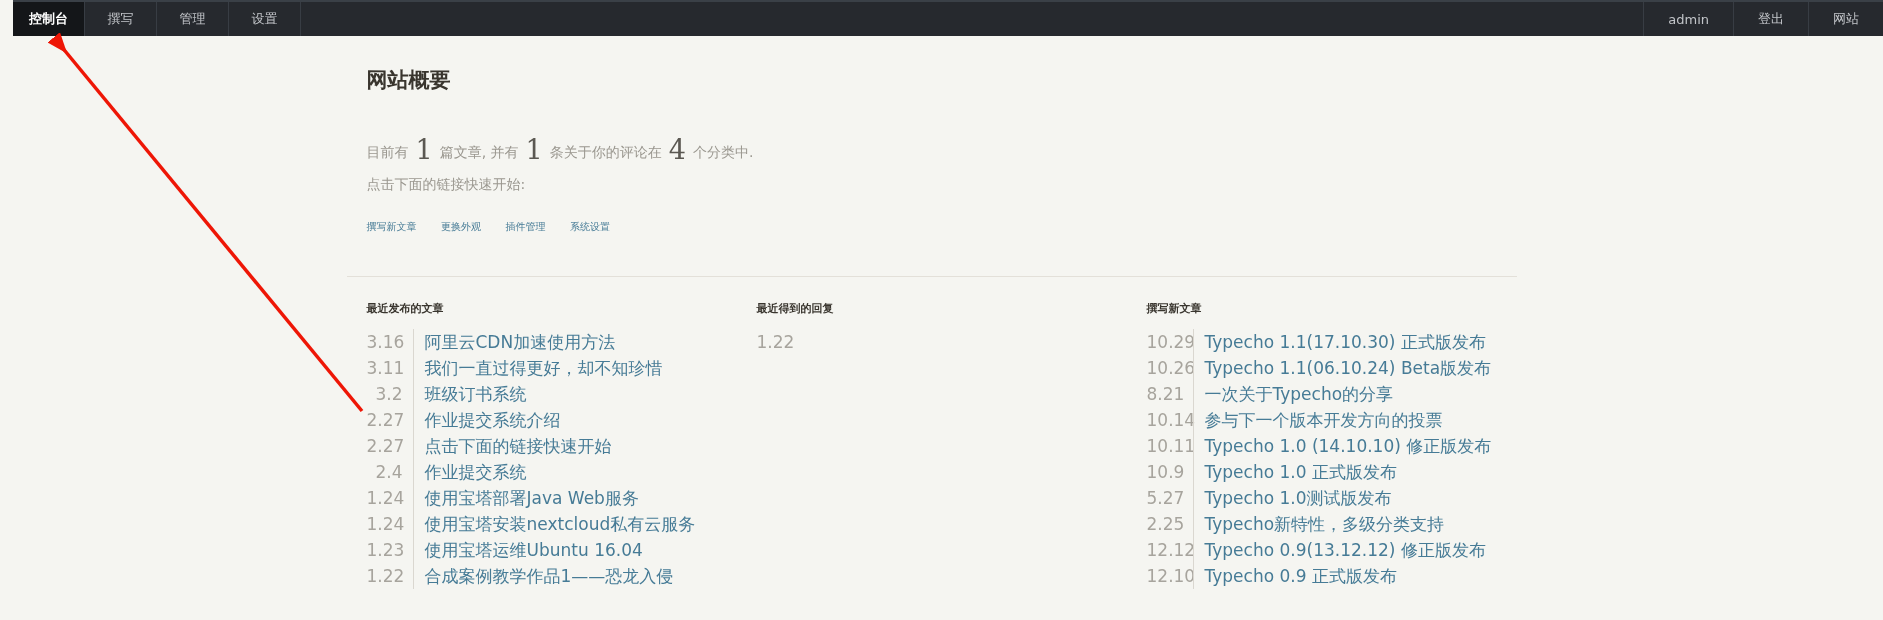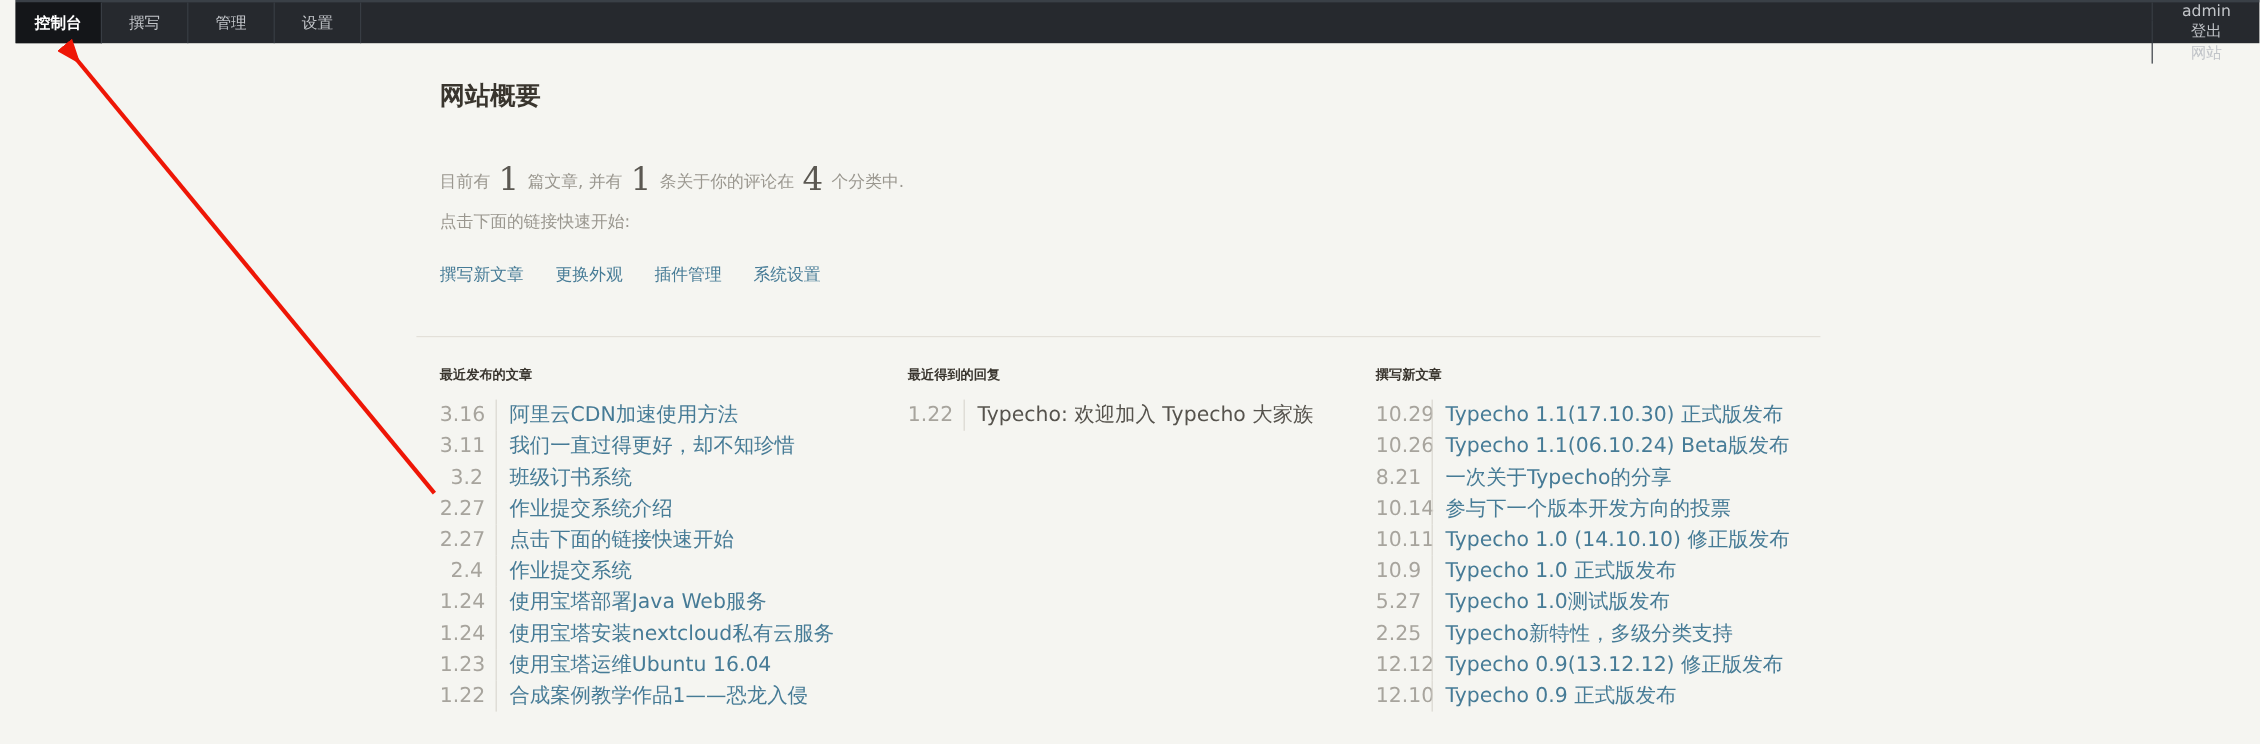--- a/index.html
+++ b/index.html
@@ -29,21 +29,21 @@
     color: #c2c5c9;
     border-right: 1px solid #383d44;
     cursor: pointer;
     text-decoration: none;
   }
   .nav-item.active {
     background: #141619;
     color: #ffffff;
     font-weight: 700;
   }
-  .nav-right { margin-left: auto; display: flex; align-items: stretch; flex-direction: column; }
+  .nav-right { margin-left: auto; display: flex; align-items: stretch; }
   .nav-right .nav-item {
     border-right: none;
     border-left: 1px solid #383d44;
     min-width: 0;
     padding: 0 24px;
   }
 
   
   .container {
     width: 1170px;
@@ -72,21 +72,22 @@
   }
   .quickstart-label {
     margin-top: 8px;
     padding-left: 10px;
     font-size: 14px;
     color: #9a978f;
   }
   .quick-links {
     margin-top: 26px;
     padding-left: 10px;
-    font-size: 14px;
+    font-size: 10px;
+    font-family: Liberation Serif, serif;
   }
   .quick-links a {
     color: #467b96;
     text-decoration: none;
     margin-right: 22px;
     cursor: pointer;
   }
   hr.section-divider {
     border: none;
     border-top: 1px solid #e3e0d9;
@@ -218,21 +219,20 @@
           <a class="item-text">合成案例教学作品1——恐龙入侵</a>
           </li>
       </ul>
     </div>
 
     <div class="col">
       <div class="col-title">最近得到的回复</div>
       <ul>
         <li>
           <span class="item-date">1.22</span>
-          <span class="item-text plain">Typecho: 欢迎加入 Typecho 大家族</span>
           </li>
       </ul>
     </div>
 
     <div class="col">
       <div class="col-title">撰写新文章</div>
       <ul>
         <li>
           <span class="item-date">10.29</span>
           <a class="item-text">Typecho 1.1(17.10.30) 正式版发布</a>

